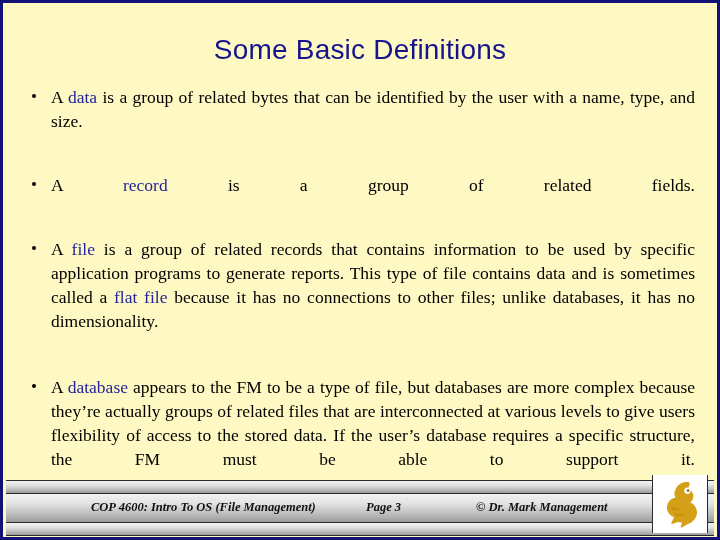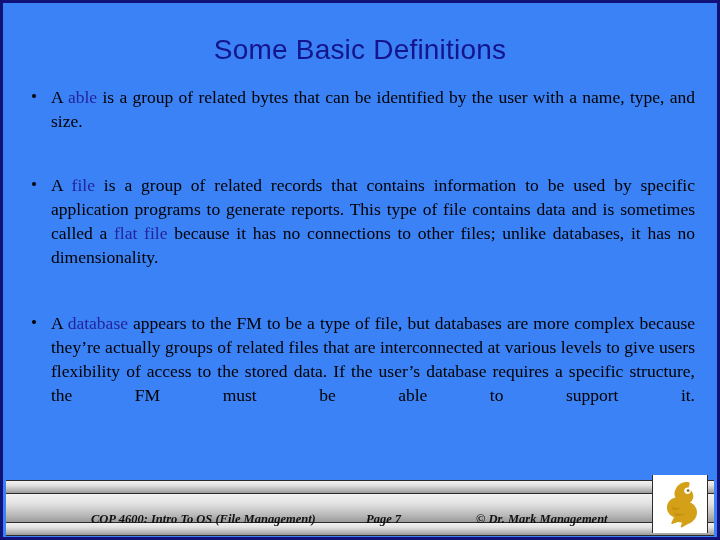--- a/index.html
+++ b/index.html
@@ -117,21 +117,20 @@
     left: 0;
     right: 0;
     height: 28px;
     line-height: 28px;
     font-family: "Liberation Serif", "DejaVu Serif", serif;
     font-style: italic;
     font-weight: bold;
     font-size: 12.5px;
     color: #111111;
     white-space: nowrap;
-    margin-top: 12px;
   }
   #footer-course { position: absolute; left: 85px; }
   #footer-page   { position: absolute; left: 360px; }
   #footer-credit { position: absolute; left: 470px; }
 
   
   #logo-panel {
     position: absolute;
     right: 6px;
     bottom: 1px;
@@ -144,52 +143,56 @@
   }
   #logo-panel svg {
     position: absolute;
     left: 4px;
     top: 3px;
   }
 </style>
 </head>
 <body>
 
-<div id="slide" style="border-color: rgb(17, 17, 119); background: #3b82f6;">
+<div id="slide" style="border-color: rgb(17, 17, 119); background: #fef9c3;">
 
   <div id="slide-title" style="color: rgb(20, 20, 140);">Some Basic Definitions</div>
 
   <div id="body">
 
     <div class="bullet-row" id="b1">
       <span class="dot"></span>
-      <span class="txt"><span>A </span><span class="kw" style="color: rgb(35, 35, 155);">able</span><span> is a group of related bytes that can be identified by the user with a name, type, and size.</span></span>
-    </div>
-
+      <span class="txt"><span>A </span><span class="kw" style="color: rgb(35, 35, 155);">data</span><span> is a group of related bytes that can be identified by the user with a name, type, and size.</span></span>
+    </div>
+
+    <div class="bullet-row" id="b2">
+      <span class="dot"></span>
+      <span class="txt"><span>A </span><span class="kw" style="color: rgb(35, 35, 155);">record</span><span> is a group of related fields.</span></span>
+    </div>
 
     <div class="bullet-row" id="b3">
       <span class="dot"></span>
       <span class="txt"><span>A </span><span class="kw" style="color: rgb(35, 35, 155);">file</span><span> is a group of related records that contains information to be used by specific application programs to generate reports.  This type of file contains data and is sometimes called a </span><span class="kw" style="color: rgb(35, 35, 155);">flat file</span><span> because it has no connections to other files; unlike databases, it has no dimensionality.</span></span>
     </div>
 
     <div class="bullet-row" id="b4">
       <span class="dot"></span>
       <span class="txt"><span>A </span><span class="kw" style="color: rgb(35, 35, 155);">database</span><span> appears to the FM to be a type of file, but databases are more complex because they’re actually groups of related files that are interconnected at various levels to give users flexibility of access to the stored data.  If the user’s database requires a specific structure, the FM must be able to support it.</span></span>
     </div>
 
   </div>
 
   <div id="footer">
     <div class="fbar" id="fbar-top"></div>
     <div class="fbar" id="fbar-mid"></div>
     <div class="fbar" id="fbar-bottom"></div>
 
     <div id="footer-text">
       <span id="footer-course">COP 4600: Intro To OS  (File Management)</span>
-      <span id="footer-page">Page 7</span>
+      <span id="footer-page">Page 3</span>
       <span id="footer-credit">© Dr. Mark Management</span>
     </div>
 
     <div id="logo-panel">
       <svg width="46" height="52" viewBox="0 0 46 52" aria-hidden="true">
         <g fill="#d4a017">
           <path d="M30 4c-5 0-9 2.5-11 6.5C17 14 17 17 18.5 19.5c-3 .5-6 2.5-7.5 5.5-1.8 3.6-1.2 7.6 1 10.6 1.2 1.6 3 2.9 5 3.6l-2.6 5.6c-.3.7.2 1.3.9 1.1l5.5-1.8c1.4.3 2.9.4 4.3.3l-1.4 4.2c-.2.7.4 1.2 1 .9l6.2-3.4c3.6-1.1 6.6-3.6 8.1-7 1.7-3.8 1.2-8-1.2-11.1-1.2-1.6-2.9-2.8-4.8-3.4 1.9-1.4 3.1-3.5 3.3-5.8.3-3.6-1.8-7-5.2-8.4C34.1 4.4 32.1 4 30 4z"></path>
           <path d="M30.5 9.6c1.9 0 3.4 1.4 3.4 3.2 0 1.8-1.5 3.2-3.4 3.2-1.9 0-3.4-1.4-3.4-3.2 0-1.8 1.5-3.2 3.4-3.2z" fill="#ffffff"></path>
           <path d="M31.1 11.2c.8 0 1.4.6 1.4 1.3 0 .7-.6 1.3-1.4 1.3-.8 0-1.4-.6-1.4-1.3 0-.7.6-1.3 1.4-1.3z" fill="#8a6508"></path>
         </g>

